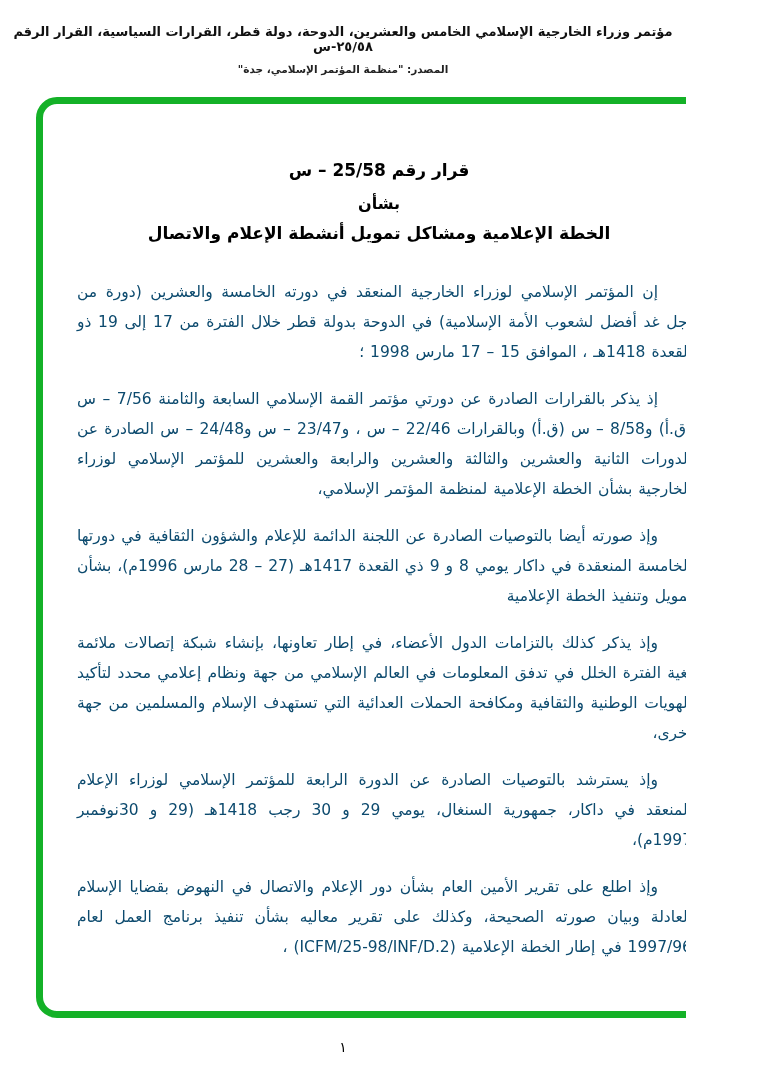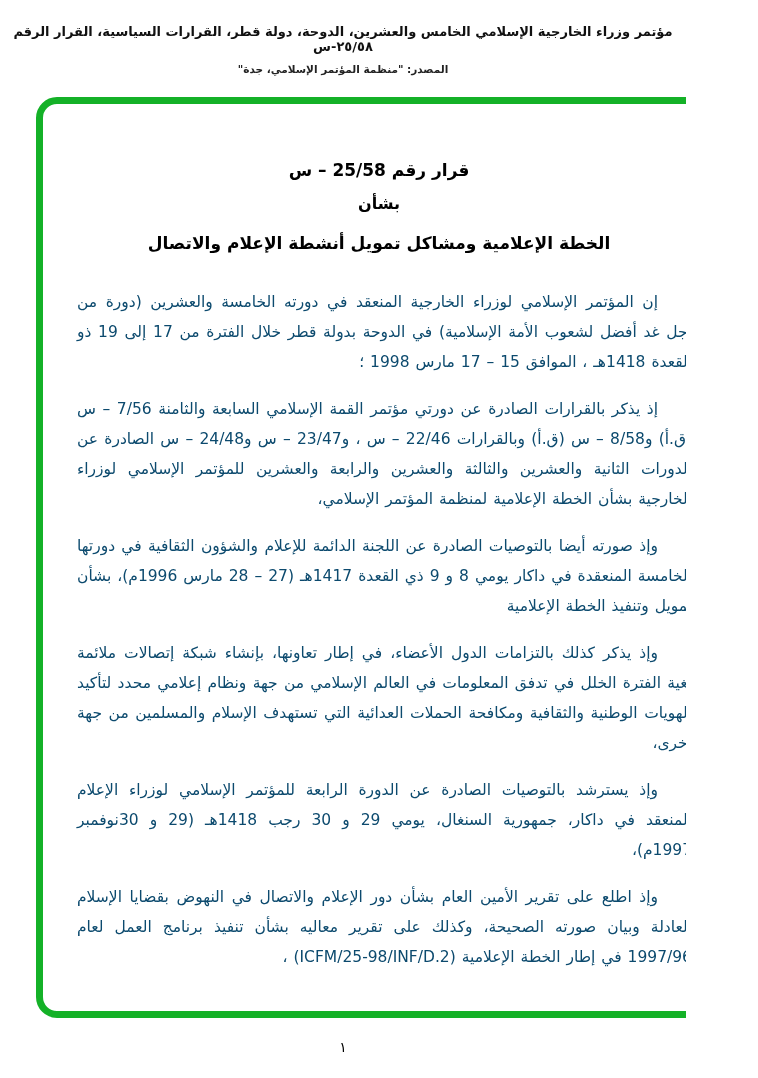--- a/index.html
+++ b/index.html
@@ -58,21 +58,21 @@
   .title-line1 {
     font-size: 17px;
     font-weight: bold;
   }
   .title-line2 {
     margin-top: 14px;
     font-size: 16px;
     font-weight: bold;
   }
   .title-line3 {
-    margin-top: 20px;
+    margin-top: 10px;
     font-size: 17px;
     font-weight: bold;
   }
   
   .doc-body {
     direction: rtl;
     margin-top: 34px;
     padding: 0 23px 0 34px;
     color: #0c4a6e;
   }

